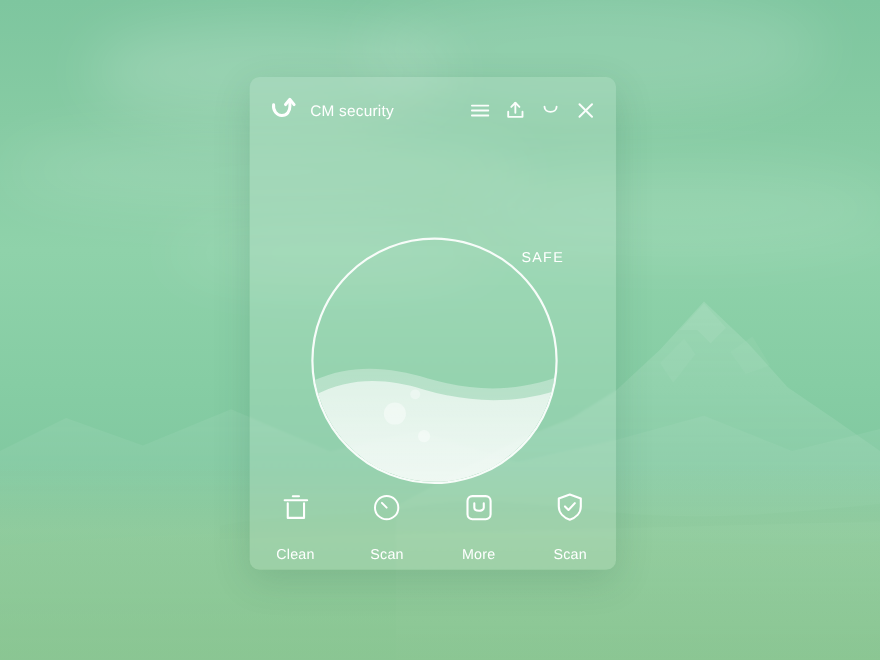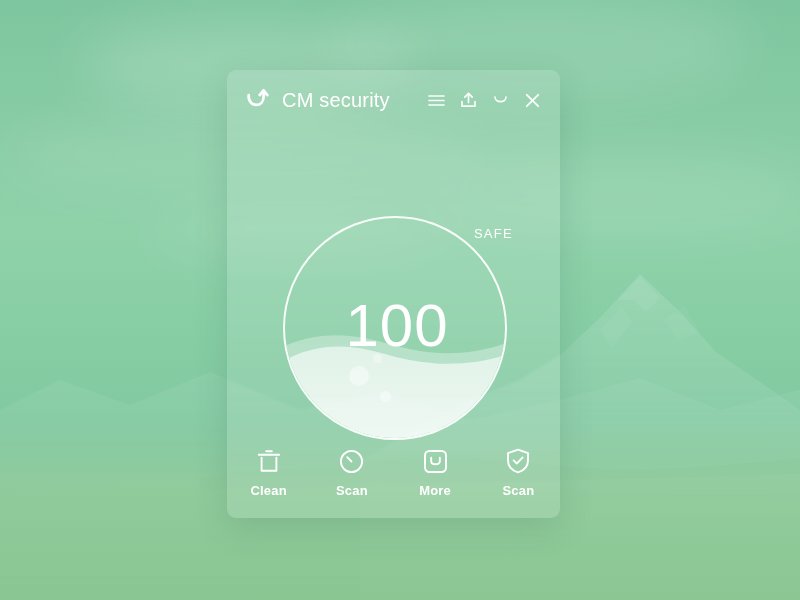--- a/index.html
+++ b/index.html
@@ -60,21 +60,21 @@
   
   #titlebar {
     position:relative; height:60px;
     display:flex; align-items:center;
     padding:0 18px 0 16px;
   }
   #logo { width:30px; height:30px; flex:0 0 30px; }
   #apptitle {
     margin-left:9px;
     color:#ffffff;
-    font-size:20px;
+    font-size:14px;
     font-weight:300;
     letter-spacing:0.2px;
     white-space:nowrap;
   }
   #winbtns {
     margin-left:auto; display:flex; align-items:center; gap:13px;
   }
   .wbtn {
     width:19px; height:19px; display:flex; align-items:center; justify-content:center;
     cursor:pointer; opacity:0.96;
@@ -121,21 +121,21 @@
   #toolbar {
     position:absolute; left:0; bottom:0; width:333px; height:72px;
     display:flex; align-items:flex-start;
   }
   .tool {
     flex:1 1 0; display:flex; flex-direction:column; align-items:center;
     cursor:pointer; padding-top:2px;
   }
   .tool .ticon { width:26px; height:26px; display:flex; align-items:center; justify-content:center; }
   .tool .tlabel {
-    margin-top:9px; color:#ffffff; font-size:13px; font-weight:700;
+    margin-top:22px; color:#ffffff; font-size:13px; font-weight:400;
     letter-spacing:0.2px;
   }
 </style>
 </head>
 <body>
 
 <div id="scene">
 
   <div class="cloud c1"></div>
   <div class="cloud c2"></div>
@@ -242,21 +242,20 @@
             <path d="M0,128 C36,112 70,116 104,126 C142,137 180,140 224,124 L224,224 L0,224 Z" fill="url(#waveBack)"></path>
 
             <path d="M0,142 C34,124 66,126 100,136 C140,148 182,150 224,136 L224,224 L0,224 Z" fill="url(#waveFront)"></path>
           </svg>
         </div>
 
         <div class="bubble b1"></div>
         <div class="bubble b2"></div>
         <div class="bubble b3"></div>
 
-        <div id="score">100</div>
       </div>
     </div>
 
     <div id="toolbar">
 
       <div class="tool">
         <span class="ticon">
           <svg width="24" height="25" viewBox="0 0 24 25">
             <g stroke="#ffffff" stroke-width="1.9" fill="none" stroke-linecap="round" stroke-linejoin="round">
               <line x1="9.2" y1="2.2" x2="14.8" y2="2.2"></line>

